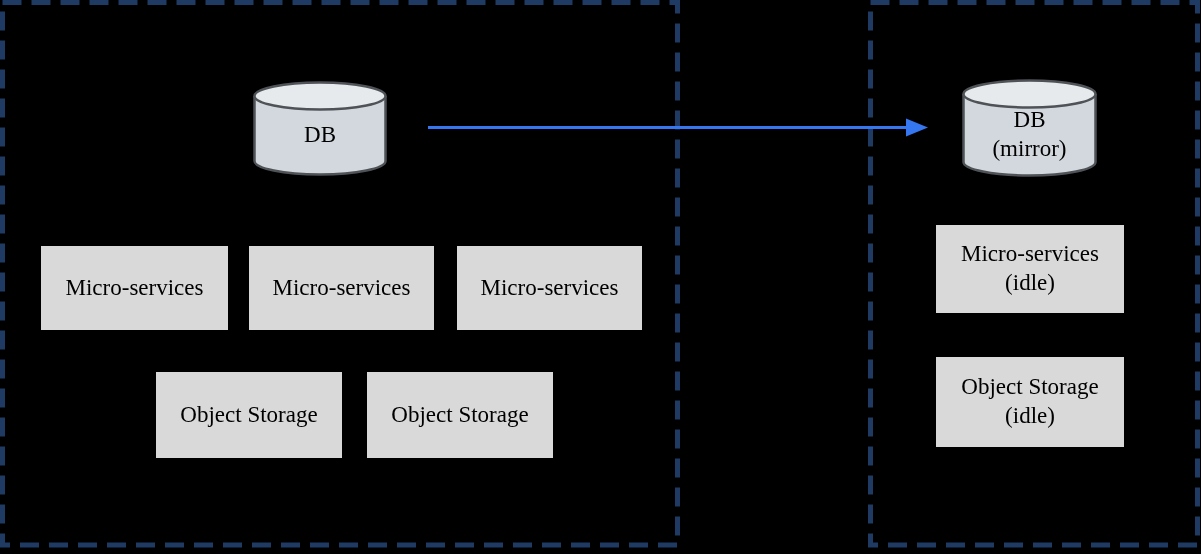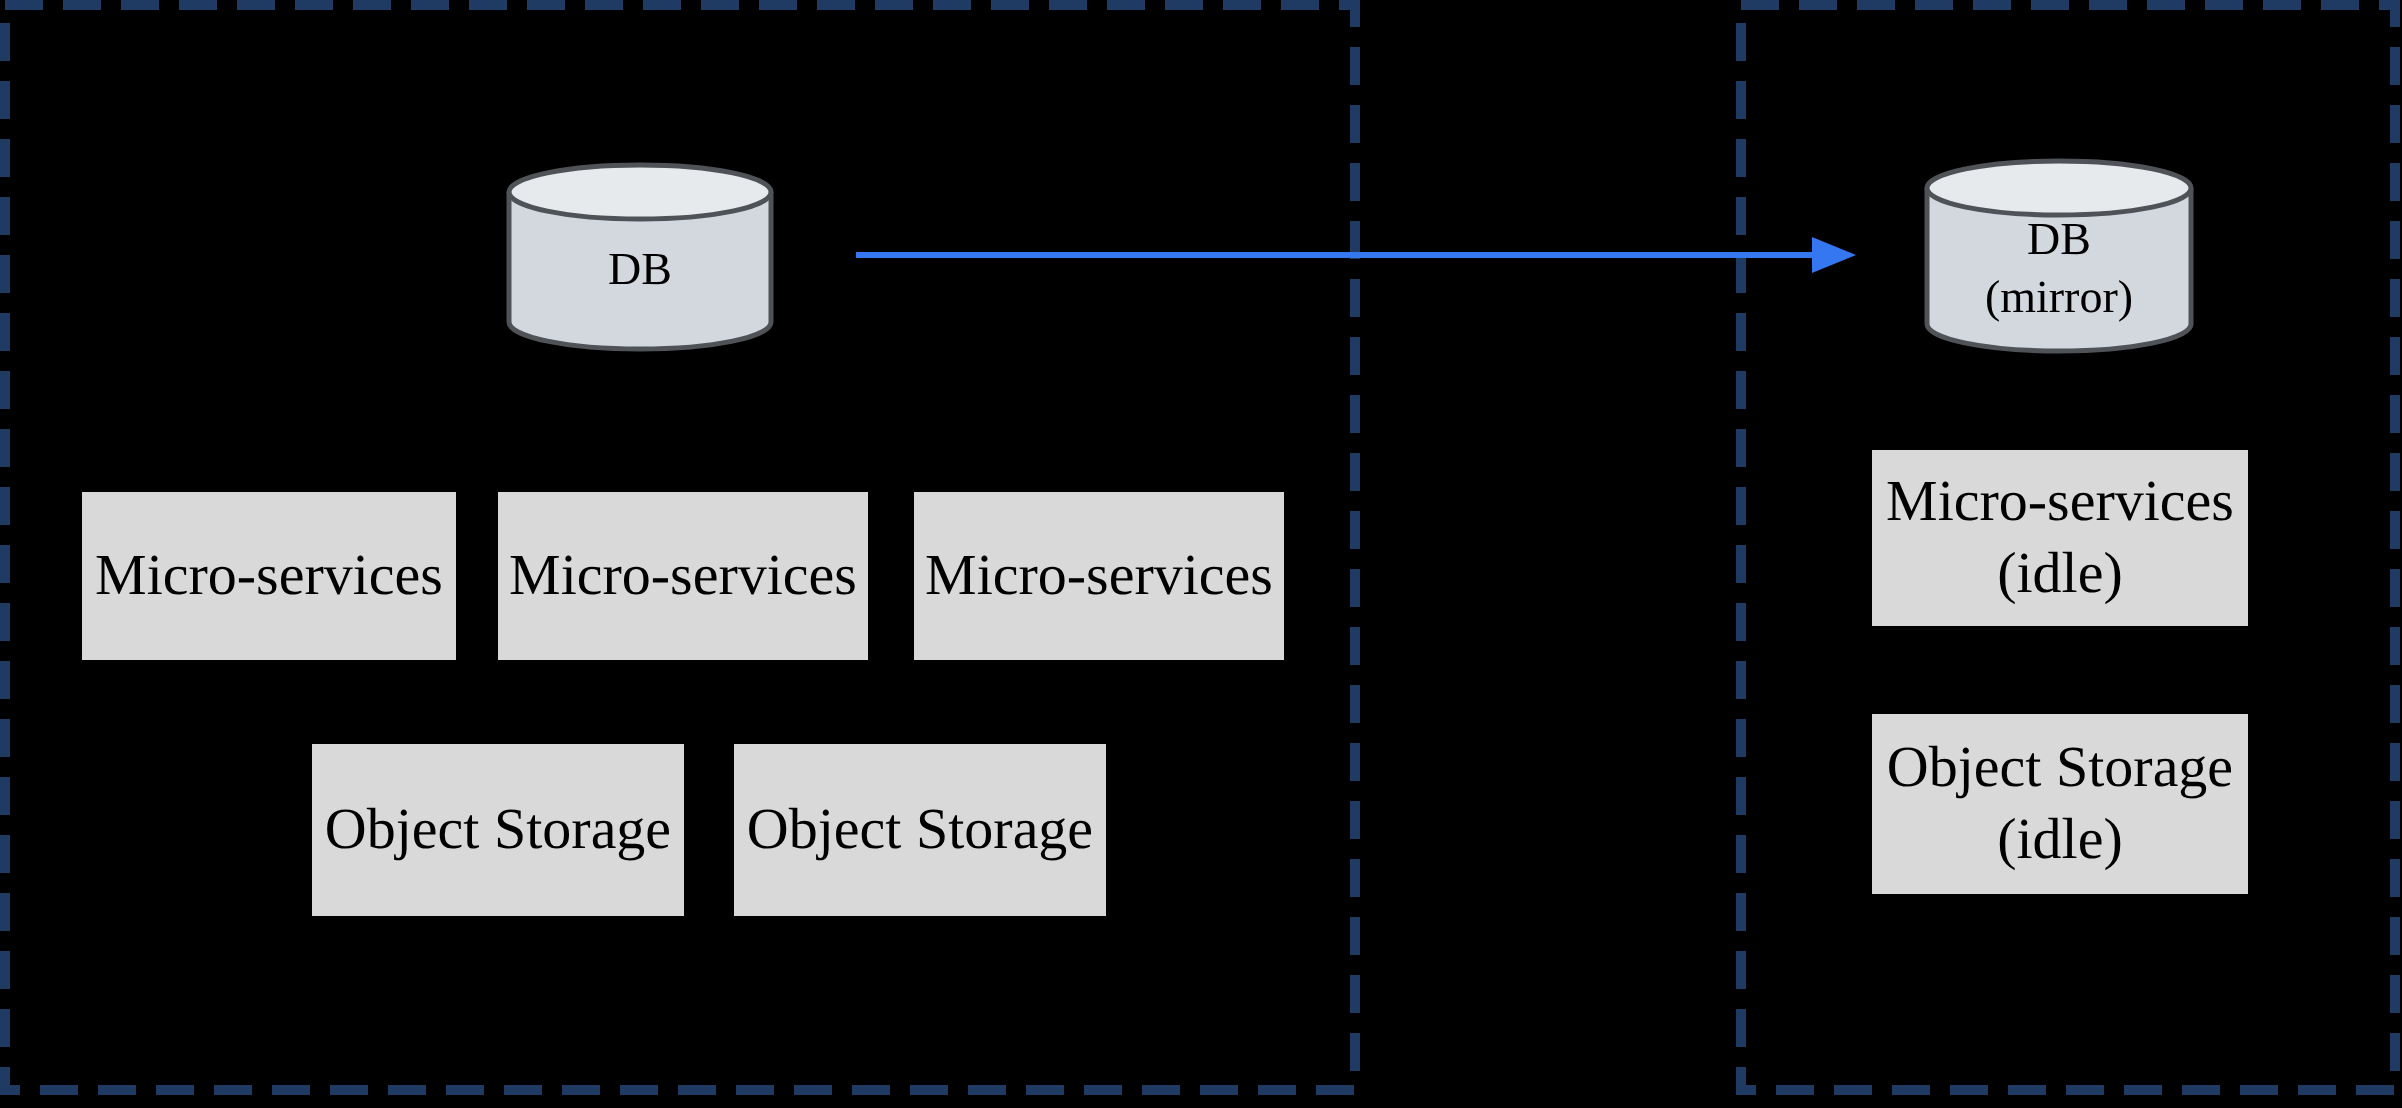--- a/index.html
+++ b/index.html
@@ -36,21 +36,21 @@
     fill: var(--arrow, #3577f0);
     stroke: none;
   }
   .node {
     position: absolute;
     background: var(--box-fill, #d9d9d9);
     display: flex;
     align-items: center;
     justify-content: center;
     text-align: center;
-    font-size: 29px;
+    font-size: 23px;
     line-height: 1.25;
     white-space: pre-line;
   }
   .cylinder {
     position: absolute;
   }
   .cylinder svg {
     position: absolute;
     left: 0;
     top: 0;

